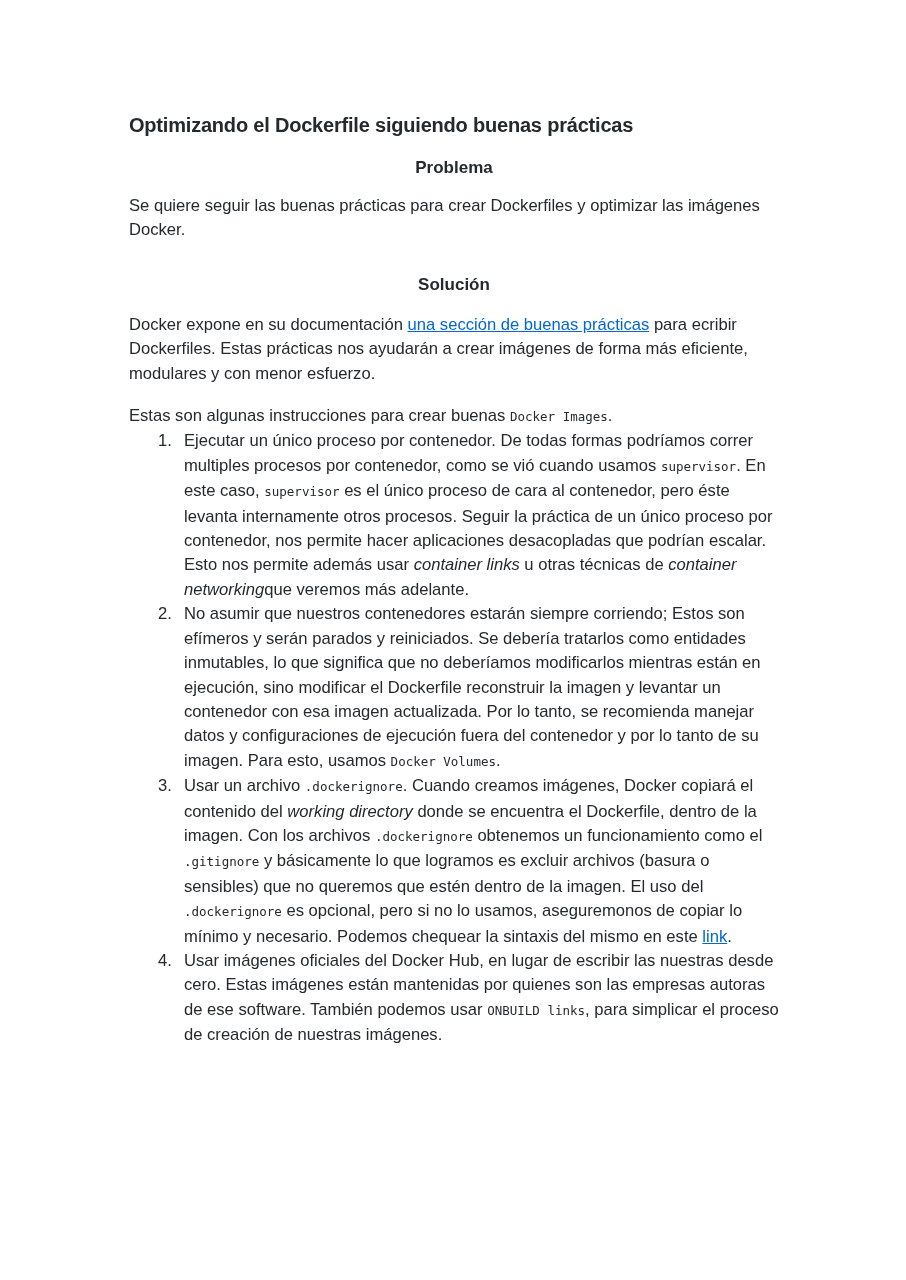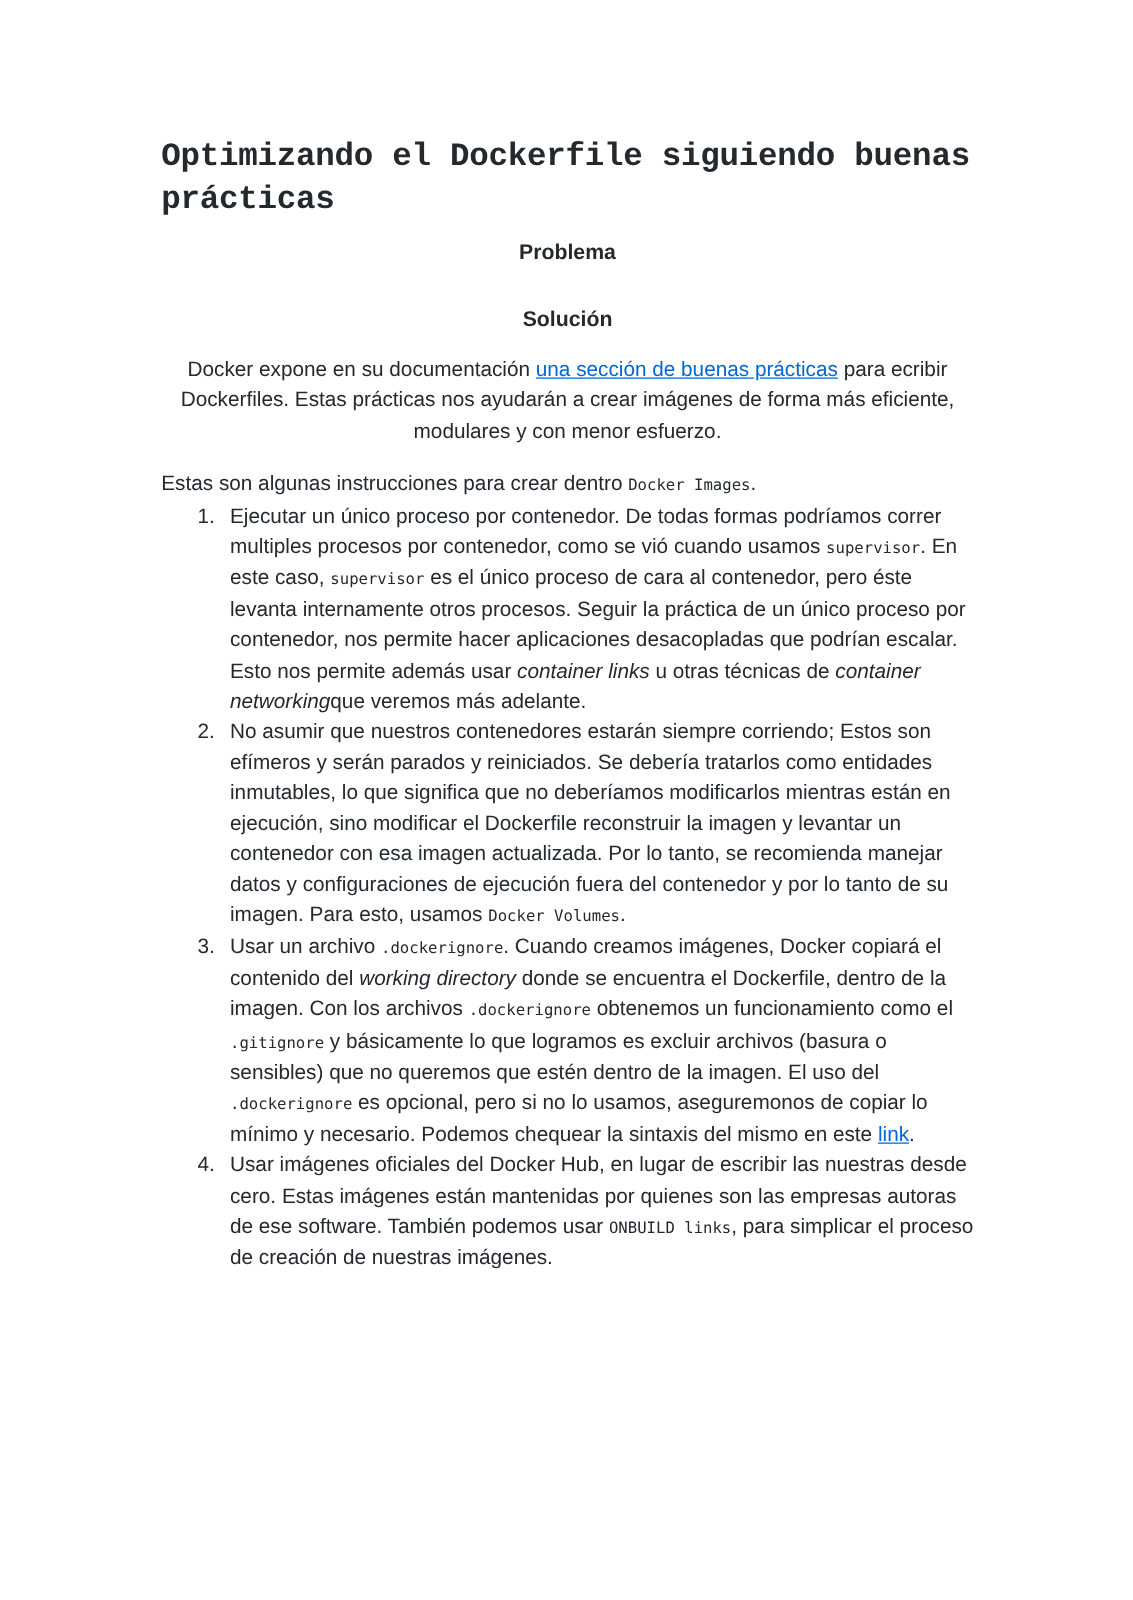--- a/index.html
+++ b/index.html
@@ -1,45 +1,46 @@
 <!DOCTYPE html>
 <html><head>
 <meta charset="utf-8">
 <style>
   html, body { margin: 0; padding: 0; background: #ffffff; }
   body { width: 906px; height: 1280px; position: relative; overflow: hidden;
          font-family: "Liberation Sans", sans-serif; color: #24292e; }
   .page { position: absolute; left: 129px; top: 108px; width: 650px; }
-  h1 { font-size: 26px; font-weight: bold; margin: 0; line-height: 34px; letter-spacing: -0.2px; font-family: Liberation Mono, monospace; }
+  h1 { font-size: 20px; font-weight: bold; margin: 0; line-height: 34px; letter-spacing: -0.2px; }
   h2 { font-size: 17px; font-weight: bold; margin: 0; line-height: 24px; text-align: center; }
   p { font-size: 16.6px; line-height: 24.4px; margin: 0; }
   code { font-family: "DejaVu Sans Mono", monospace; font-size: 12.5px; }
   a { color: #0366d6; text-decoration: underline; }
   em { }
   .h-problema { margin-top: 14px; }
   .p-problema { margin-top: 14px; }
   .h-solucion { margin-top: 30px; }
-  .p-solucion { margin-top: 16px; text-align: center; }
+  .p-solucion { margin-top: 16px; }
   .p-intro { margin-top: 18px; }
   ol { margin: 0; padding: 0; list-style: none; }
   ol li { position: relative; padding-left: 55px; font-size: 16.6px; line-height: 24.4px; }
   ol li .num { position: absolute; left: 29px; top: 0; }
 </style>
 </head>
 <body>
 
 <div class="page">
   <h1>Optimizando el Dockerfile siguiendo buenas prácticas</h1>
 
   <h2 class="h-problema">Problema</h2>
+  <p class="p-problema">Se quiere seguir las buenas prácticas para crear Dockerfiles y optimizar las imágenes Docker.</p>
 
   <h2 class="h-solucion">Solución</h2>
   <p class="p-solucion"><span>Docker expone en su documentación </span><a href="#">una sección de buenas prácticas</a><span> para ecribir Dockerfiles. Estas prácticas nos ayudarán a crear imágenes de forma más eficiente, modulares y con menor esfuerzo.</span></p>
 
-  <p class="p-intro"><span>Estas son algunas instrucciones para crear dentro </span><code>Docker Images</code><span>.</span></p>
+  <p class="p-intro"><span>Estas son algunas instrucciones para crear buenas </span><code>Docker Images</code><span>.</span></p>
 
   <ol>
     <li>
       <span class="num">1.</span><span>Ejecutar un único proceso por contenedor. De todas formas podríamos correr multiples procesos por contenedor, como se vió cuando usamos </span><code>supervisor</code><span>. En este caso, </span><code>supervisor</code><span> es el único proceso de cara al contenedor, pero éste levanta internamente otros procesos. Seguir la práctica de un único proceso por contenedor, nos permite hacer aplicaciones desacopladas que podrían escalar. Esto nos permite además usar </span><em>container links</em><span> u otras técnicas de </span><em>container networking</em><span>que veremos más adelante.</span>
     </li>
     <li>
       <span class="num">2.</span><span>No asumir que nuestros contenedores estarán siempre corriendo; Estos son efímeros y serán parados y reiniciados. Se debería tratarlos como entidades inmutables, lo que significa que no deberíamos modificarlos mientras están en ejecución, sino modificar el Dockerfile reconstruir la imagen y levantar un contenedor con esa imagen actualizada. Por lo tanto, se recomienda manejar datos y configuraciones de ejecución fuera del contenedor y por lo tanto de su imagen. Para esto, usamos </span><code>Docker Volumes</code><span>.</span>
     </li>
     <li>
       <span class="num">3.</span><span>Usar un archivo </span><code>.dockerignore</code><span>. Cuando creamos imágenes, Docker copiará el contenido del </span><em>working directory</em><span> donde se encuentra el Dockerfile, dentro de la imagen. Con los archivos </span><code>.dockerignore</code><span> obtenemos un funcionamiento como el </span><code>.gitignore</code><span> y básicamente lo que logramos es excluir archivos (basura o sensibles) que no queremos que estén dentro de la imagen. El uso del </span><code>.dockerignore</code><span> es opcional, pero si no lo usamos, aseguremonos de copiar lo mínimo y necesario. Podemos chequear la sintaxis del mismo en este </span><a href="#">link</a><span>.</span>

